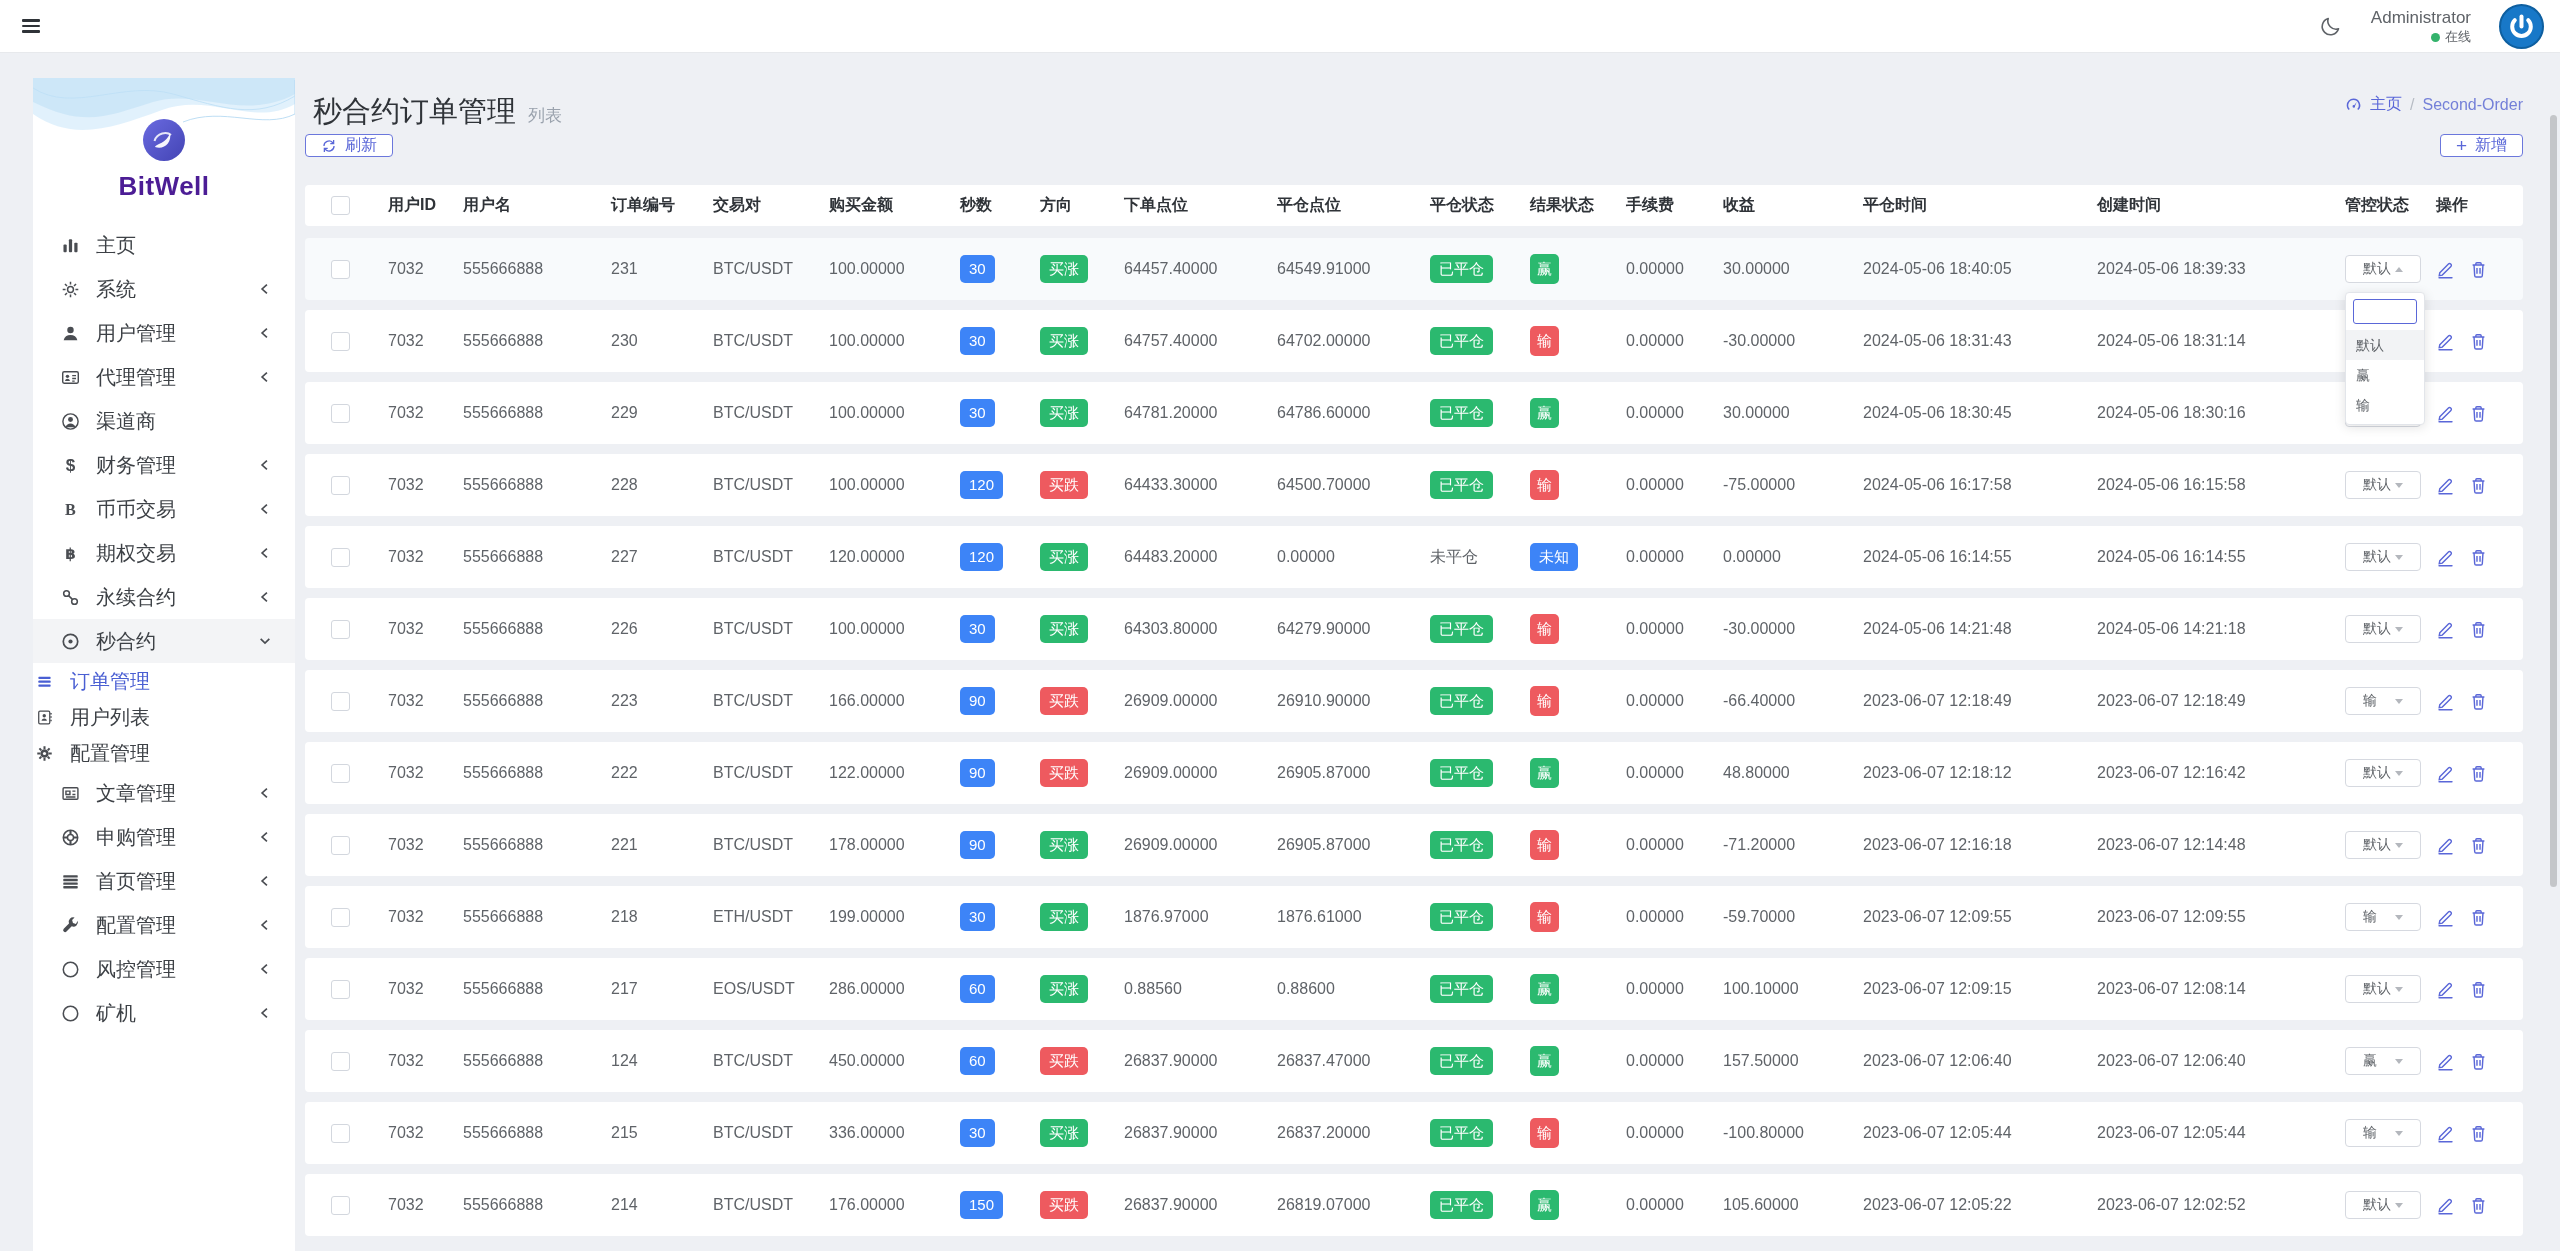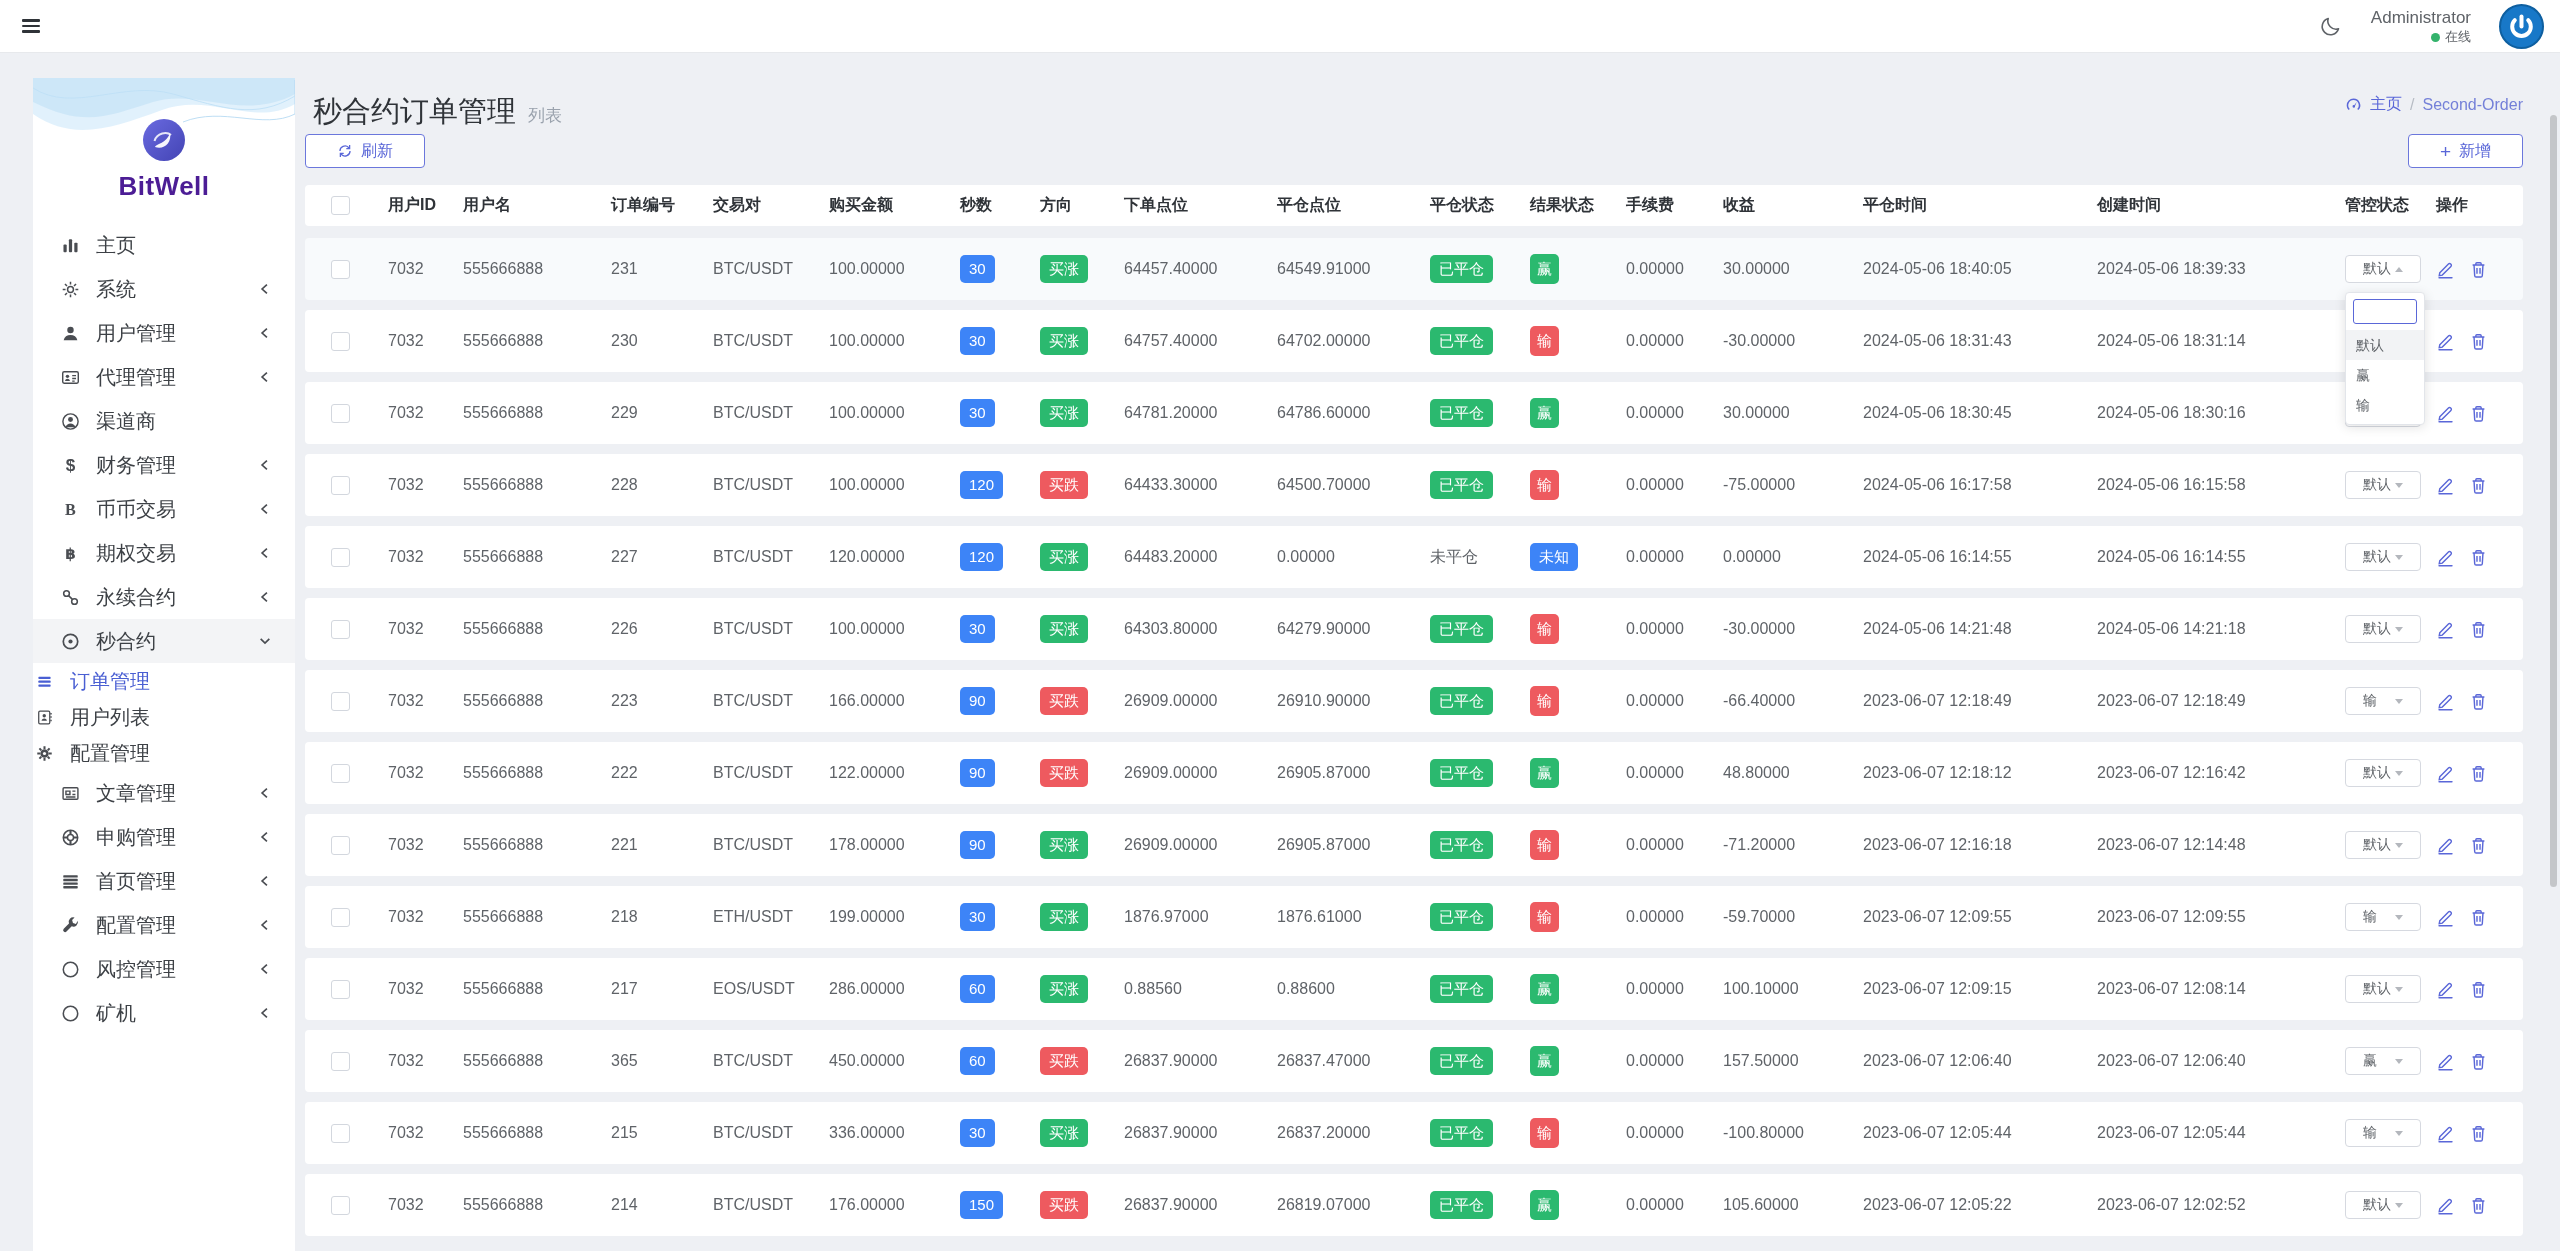--- a/index.html
+++ b/index.html
@@ -53,21 +53,21 @@
   .title-left{display:flex;align-items:baseline}
   h1{margin:8px;font-size:29px;font-weight:400;color:#2f3338}
   .subtitle{font-size:17px;color:#9aa2ad;margin-left:4px}
   .breadcrumb{display:flex;align-items:center;gap:8px;font-size:16px;margin-top:10px}
   .bc-icon{color:#5a67d8}
   .bc-icon svg{width:17px;height:17px}
   .bc-home{color:#5a67d8;text-decoration:none;cursor:pointer}
   .bc-sep{color:#b7bcc4}
   .bc-cur{color:#7480d8;text-decoration:none;cursor:pointer}
   .toolbar{display:flex;justify-content:space-between;height:35px}
-  .btn{height:34px;display:flex;align-items:center;gap:8px;padding:0 31px;background:#fff;
+  .btn{height:23px;display:flex;align-items:center;gap:8px;padding:0 15px;background:#fff;
        border:1px solid #6b77dc;color:#5a67d8;font-size:16px;border-radius:4px;cursor:pointer;
        font-family:inherit}
   .btn .ic svg{width:16px;height:16px}
   .plus{font-size:19px;line-height:1}
 
   
   .grid{display:grid;box-sizing:border-box;padding-left:26px;align-items:center;
         grid-template-columns:57px 75px 148px 102px 116px 131px 80px 84px 153px 153px 100px 96px 97px 140px 234px 248px 91px 87px}
   .thead{height:41px;background:#fff;margin-top:16px;border-radius:4px;
          font-weight:600;color:#2f3338;font-size:16px}
@@ -919,21 +919,21 @@
               </svg>
             </button>
           </div>
         </div>
         <div class="trow grid">
           <div class="cell">
             <div class="cbox"></div>
           </div>
           <div class="cell">7032</div>
           <div class="cell">555666888</div>
-          <div class="cell">365</div>
+          <div class="cell">124</div>
           <div class="cell">BTC/USDT</div>
           <div class="cell">450.00000</div>
           <div class="cell"><span class="badge b-blue">60</span></div>
           <div class="cell"><span class="badge b-red">买跌</span></div>
           <div class="cell">26837.90000</div>
           <div class="cell">26837.47000</div>
           <div class="cell"><span class="badge b-green">已平仓</span></div>
           <div class="cell"><span class="badge b-green sq">赢</span></div>
           <div class="cell">0.00000</div>
           <div class="cell">157.50000</div>

